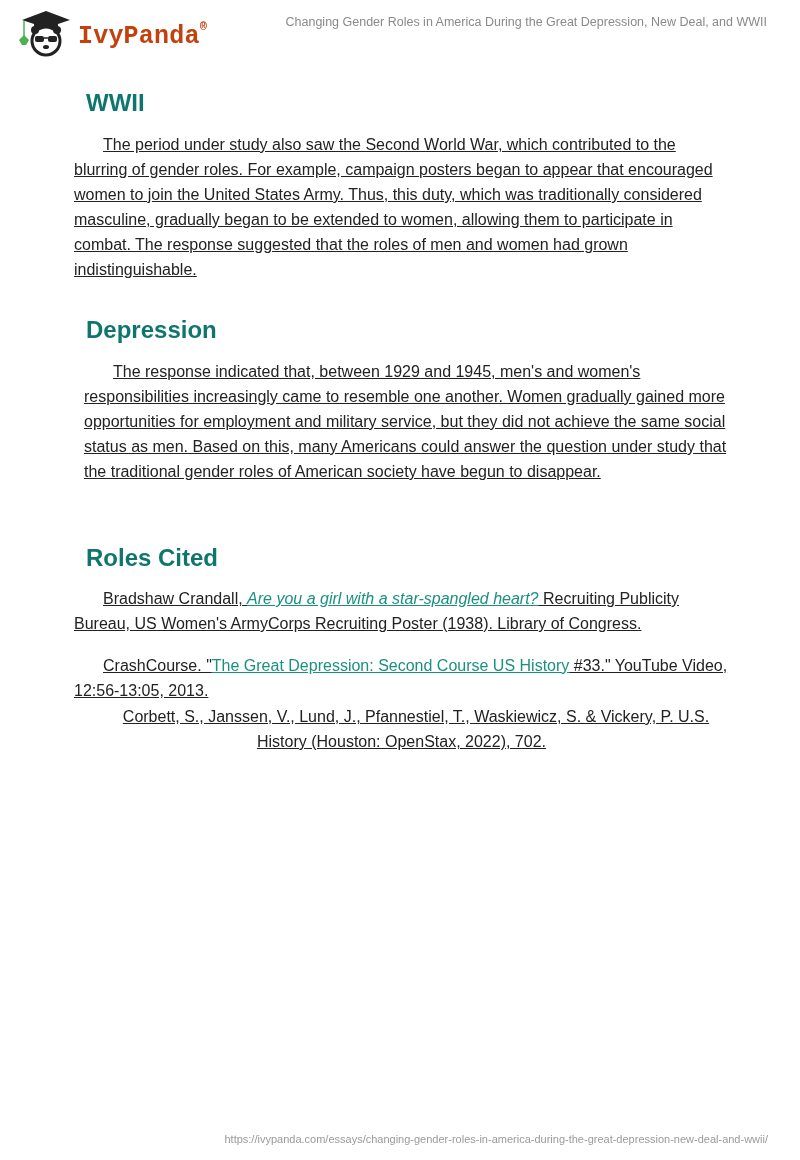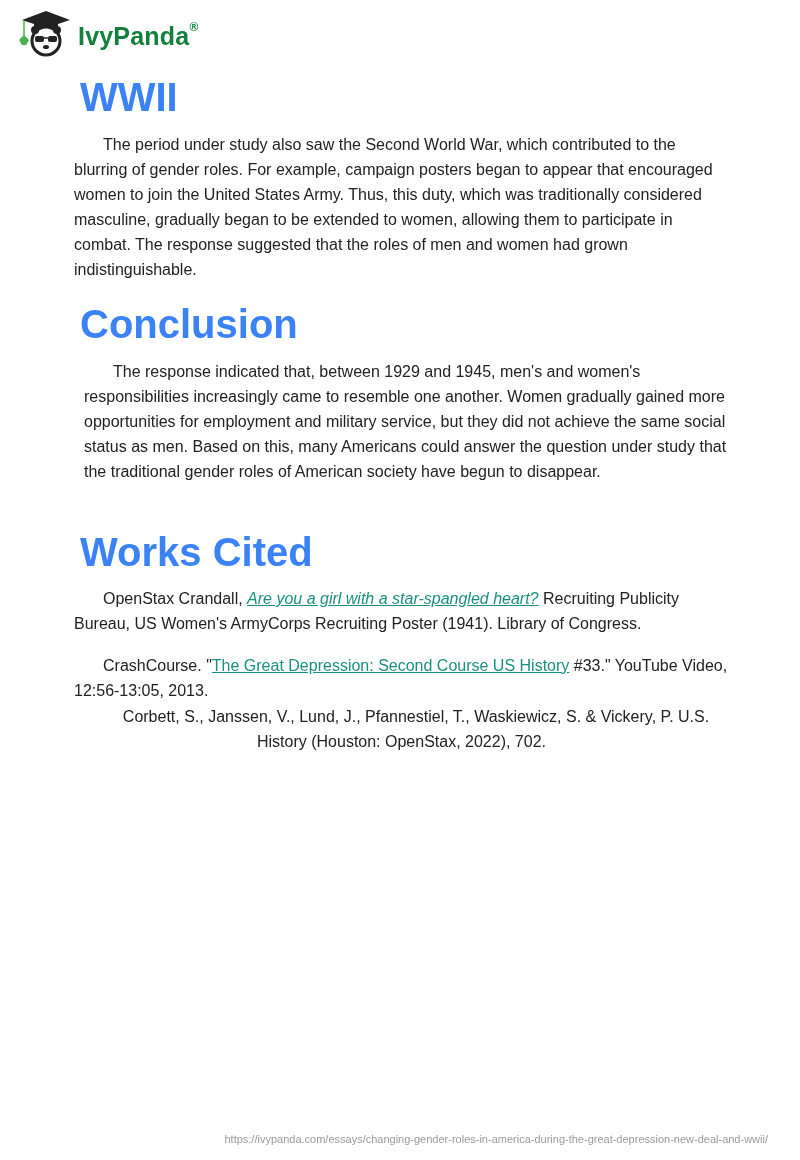--- a/index.html
+++ b/index.html
@@ -4,33 +4,33 @@
 <style>
   html, body { margin: 0; padding: 0; }
   body {
     width: 800px; height: 1160px; background: #ffffff; position: relative; overflow: hidden;
     font-family: "Liberation Sans", sans-serif; color: #222222;
   }
   .header { position: absolute; left: 0; top: 0; width: 800px; height: 60px; }
   .logo { position: absolute; left: 16px; top: 8px; display: flex; align-items: center; }
   .logo-mark { width: 58px; height: 50px; position: relative; }
   .logo-text {
-    font-family: Liberation Sans, sans-serif; font-weight: bold; font-size: 25px; color: #15803d;
+    font-family: Liberation Mono, monospace; font-weight: bold; font-size: 25px; color: #c2410c;
     margin-left: 4px; margin-top: 6px; letter-spacing: 0.2px;
   }
   .logo-text sup { font-size: 12px; vertical-align: top; position: relative; top: -2px; }
   .doc-title {
     position: absolute; right: 33px; top: 15px; font-size: 12.5px; color: #8a8a8a;
   }
   .content { position: absolute; left: 74px; top: 70px; width: 655px; }
   h2 {
-    font-size: 40px; font-weight: bold; color: #3b82f6; margin: 6px; line-height: 42px;
+    font-size: 24px; font-weight: bold; color: #0f766e; margin: 12px; line-height: 42px;
   }
   p {
-    font-size: 16px; line-height: 25px; margin: 0; text-indent: 29px; color: #222;
+    font-size: 16px; line-height: 25px; margin: 0; text-indent: 29px; color: #222; text-decoration: underline;
   }
   .sec-wwii { position: absolute; top: 0; }
   .p-wwii { position: absolute; top: 62px; width: 655px; }
   .sec-conc { position: absolute; top: 227px; }
   .p-conc { position: absolute; top: 289px; width: 655px; margin-left: 10px; }
   .sec-works { position: absolute; top: 455px; }
   .cite1 { position: absolute; top: 516px; width: 655px; }
   .cite2 { position: absolute; top: 583px; width: 655px; }
   .cite3 { position: absolute; top: 634px; width: 655px; text-align: center; }
   a.link { color: #1a9080; text-decoration: underline; }
@@ -57,31 +57,32 @@
         <circle cx="41" cy="22" r="4" fill="#222"></circle>
 
         <rect x="19" y="28" width="9" height="6" rx="2" fill="#222"></rect>
         <rect x="32" y="28" width="9" height="6" rx="2" fill="#222"></rect>
         <line x1="28" y1="30" x2="32" y2="30" stroke="#222" stroke-width="1.5"></line>
         <ellipse cx="30" cy="39" rx="3" ry="2" fill="#222"></ellipse>
       </svg>
     </div>
     <div class="logo-text"><span>IvyPanda</span><sup>®</sup></div>
   </div>
+  <div class="doc-title">Changing Gender Roles in America During the Great Depression, New Deal, and WWII</div>
 </div>
 
 <div class="content">
   <h2 class="sec-wwii">WWII</h2>
   <p class="p-wwii">The period under study also saw the Second World War, which contributed to the blurring of gender roles. For example, campaign posters began to appear that encouraged women to join the United States Army. Thus, this duty, which was traditionally considered masculine, gradually began to be extended to women, allowing them to participate in combat. The response suggested that the roles of men and women had grown indistinguishable.</p>
 
-  <h2 class="sec-conc">Conclusion</h2>
+  <h2 class="sec-conc">Depression</h2>
   <p class="p-conc">The response indicated that, between 1929 and 1945, men's and women's responsibilities increasingly came to resemble one another. Women gradually gained more opportunities for employment and military service, but they did not achieve the same social status as men. Based on this, many Americans could answer the question under study that the traditional gender roles of American society have begun to disappear.</p>
 
-  <h2 class="sec-works">Works Cited</h2>
+  <h2 class="sec-works">Roles Cited</h2>
 
-  <p class="cite1"><span>OpenStax Crandall, </span><a class="link italic" href="#">Are you a girl with a star-spangled heart?</a><span> Recruiting Publicity Bureau, US Women's ArmyCorps Recruiting Poster (1941). Library of Congress.</span></p>
+  <p class="cite1"><span>Bradshaw Crandall, </span><a class="link italic" href="#">Are you a girl with a star-spangled heart?</a><span> Recruiting Publicity Bureau, US Women's ArmyCorps Recruiting Poster (1938). Library of Congress.</span></p>
 
   <p class="cite2"><span>CrashCourse. "</span><a class="link" href="#">The Great Depression: Second Course US History</a><span> #33." YouTube Video, 12:56-13:05, 2013.</span></p>
 
   <p class="cite3">Corbett, S., Janssen, V., Lund, J., Pfannestiel, T., Waskiewicz, S. &amp; Vickery, P. U.S. History (Houston: OpenStax, 2022), 702.</p>
 </div>
 
 <div class="footer-url">https://ivypanda.com/essays/changing-gender-roles-in-america-during-the-great-depression-new-deal-and-wwii/</div>
 
 </body></html>

